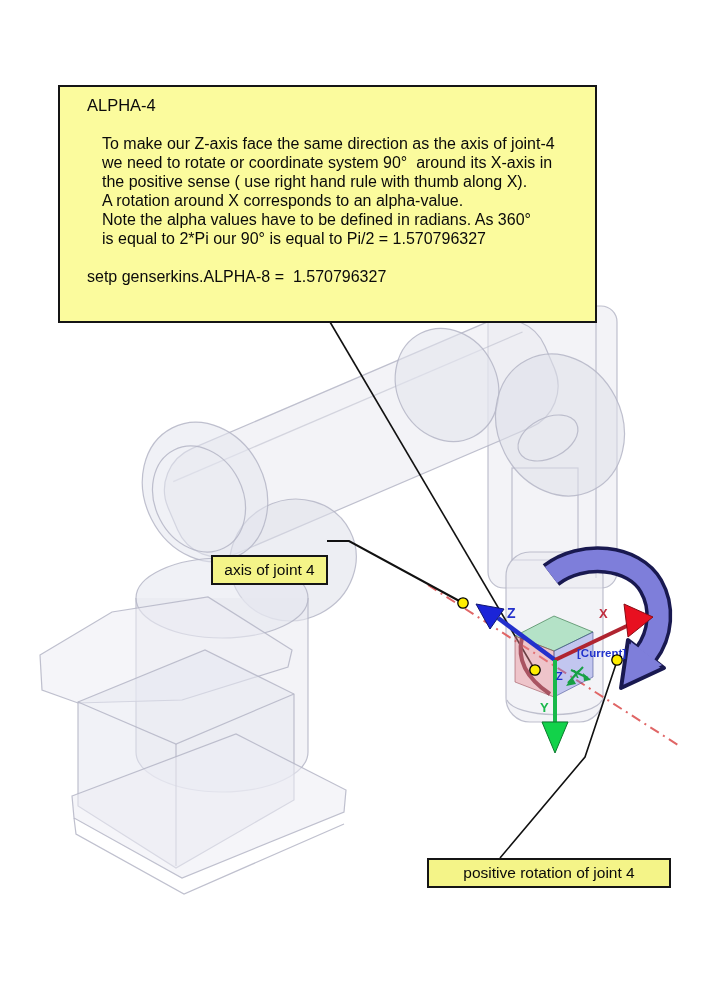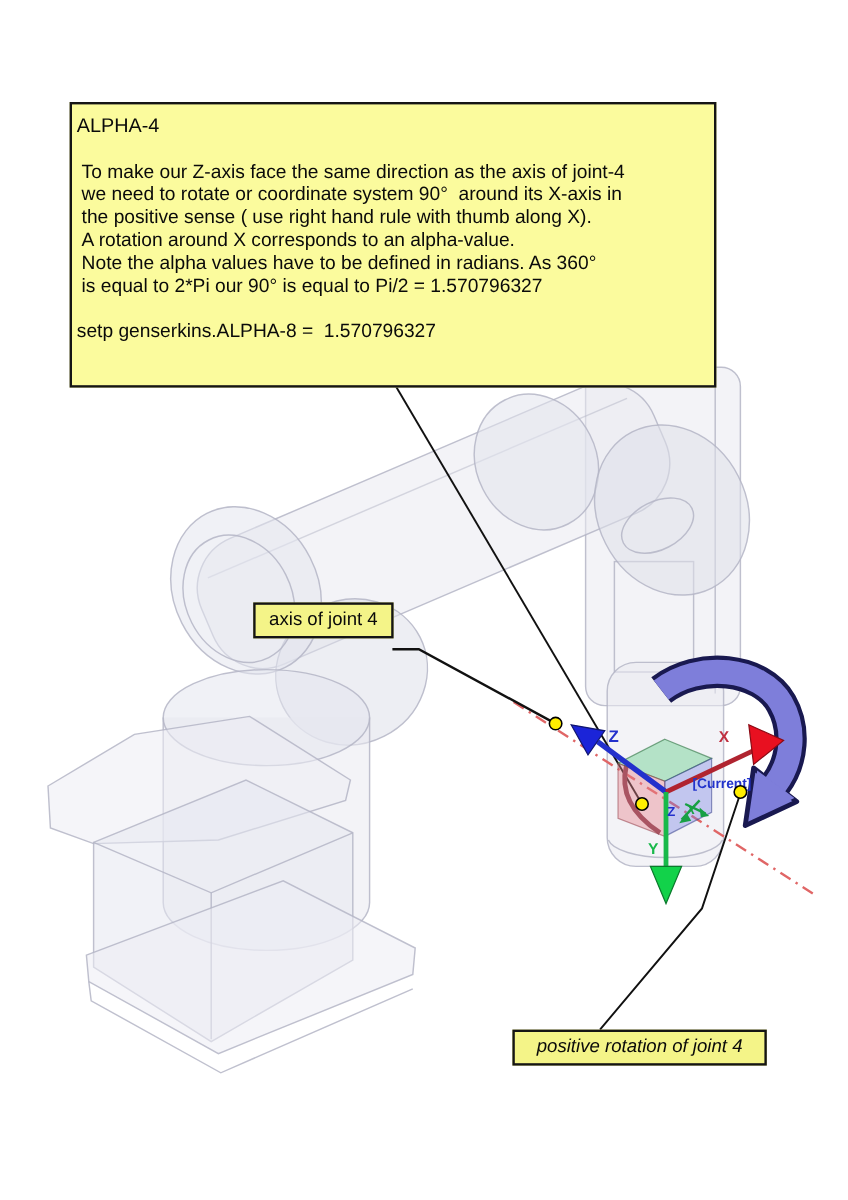--- a/index.html
+++ b/index.html
@@ -8,32 +8,32 @@
     font-family:"Liberation Sans", sans-serif;
   }
   #scene{position:absolute;left:0;top:0;}
   .notebox{
     position:absolute;box-sizing:border-box;
     background:#fbfb9d;border:2.5px solid #151515;
     color:#0a0a0a;
   }
   #info-box{
     left:58px;top:85px;width:539px;height:238px;
-    padding:9px 8px 6px 4px;font-size:16px;line-height:19px;
+    padding:9px 8px 6px 27px;font-size:16px;line-height:19px;
   }
   #info-box .title{margin:0 0 19px 0;font-size:16.5px;}
-  #info-box .body{white-space:pre-wrap;margin:0 0 19px 4px;}
+  #info-box .body{white-space:pre-wrap;margin:0 0 19px 15px;}
   #info-box .cmd{white-space:pre-wrap;margin:0;}
   .tag{
     display:flex;align-items:center;justify-content:center;
     background:#f4f488;border:2px solid #151515;
     font-size:15.5px;white-space:nowrap;
   }
-  #axis-label{left:211px;top:502px;width:117px;height:30px;}
-  #rotation-label{left:427px;top:858px;width:212px;height:30px;font-style:italic;}
+  #axis-label{left:211px;top:555px;width:117px;height:30px;}
+  #rotation-label{left:427px;top:858px;width:244px;height:30px;}
 </style>
 </head>
 <body>
 
 <div id="stage">
 
   <svg id="scene" width="707" height="1000" viewBox="0 0 707 1000">
 
     <g fill="#e9e9f1" fill-opacity="0.55" stroke="#b4b5c6" stroke-opacity="0.85" stroke-width="1.2">
 

